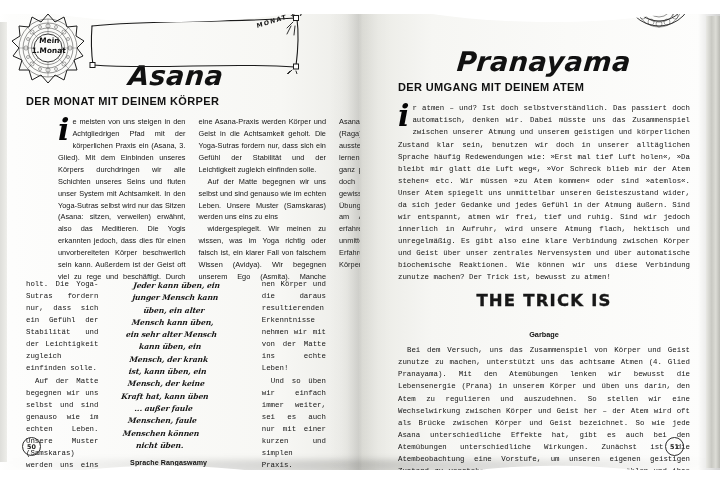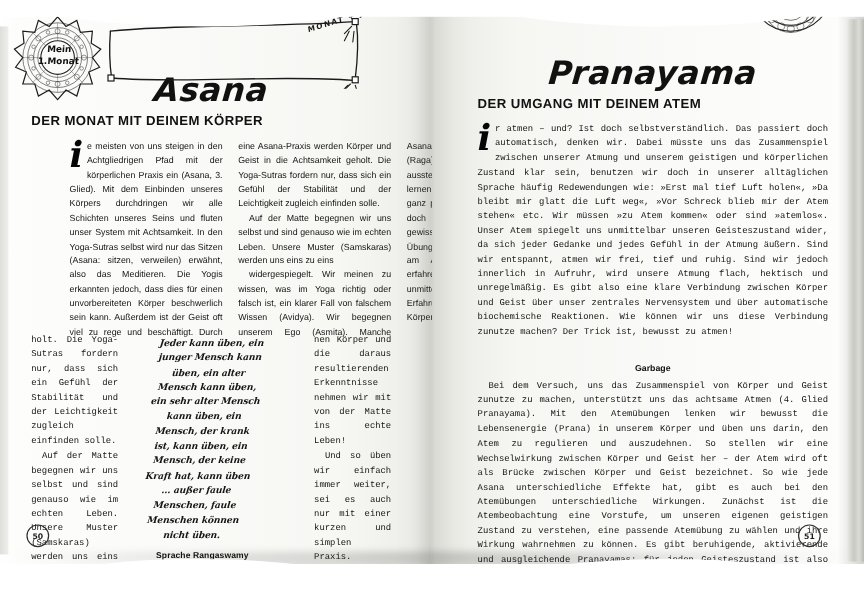--- a/index.html
+++ b/index.html
@@ -345,20 +345,21 @@
 
     <div class="content" style="top:48px;">
       <div class="script-title">Pranayama</div>
       <div class="sub-title">DER UMGANG MIT DEINEM ATEM</div>
 
       <div class="onecol" style="margin-top:9px;">
         <p class="dropcap">ir atmen – und? Ist doch selbstverständlich. Das passiert doch automatisch, denken wir. Dabei müsste uns das Zusammenspiel zwischen unserer Atmung und unserem geistigen und körperlichen Zustand klar sein, benutzen wir doch in unserer alltäglichen Sprache häufig Redewendungen wie: »Erst mal tief Luft holen«, »Da bleibt mir glatt die Luft weg«, »Vor Schreck blieb mir der Atem stehen« etc. Wir müssen »zu Atem kommen« oder sind »atemlos«. Unser Atem spiegelt uns unmittelbar unseren Geisteszustand wider, da sich jeder Gedanke und jedes Gefühl in der Atmung äußern. Sind wir entspannt, atmen wir frei, tief und ruhig. Sind wir jedoch innerlich in Aufruhr, wird unsere Atmung flach, hektisch und unregelmäßig. Es gibt also eine klare Verbindung zwischen Körper und Geist über unser zentrales Nervensystem und über automatische biochemische Reaktionen. Wie können wir uns diese Verbindung zunutze machen? Der Trick ist, bewusst zu atmen!</p>
       </div>
 
       <div id="displayquote">
+        <div class="dq-line">THE TRICK IS</div>
         <div class="dq-author">Garbage</div>
       </div>
 
       <div class="onecol" style="margin-top:5px;">
         <p style="text-indent:9px;">Bei dem Versuch, uns das Zusammenspiel von Körper und Geist zunutze zu machen, unterstützt uns das achtsame Atmen (4. Glied Pranayama). Mit den Atemübungen lenken wir bewusst die Lebensenergie (Prana) in unserem Körper und üben uns darin, den Atem zu regulieren und auszudehnen. So stellen wir eine Wechselwirkung zwischen Körper und Geist her – der Atem wird oft als Brücke zwischen Körper und Geist bezeichnet. So wie jede Asana unterschiedliche Effekte hat, gibt es auch bei den Atemübungen unterschiedliche Wirkungen. Zunächst ist die Atembeobachtung eine Vorstufe, um unseren eigenen geistigen Zustand zu verstehen, eine passende Atemübung zu wählen und ihre Wirkung wahrnehmen zu können. Es gibt beruhigende, aktivierende und ausgleichende Pranayamas; für jeden Geisteszustand ist also etwas im Werkzeugkasten dabei.</p>
       </div>
     </div>
 
     <div class="folio">51</div>
 

